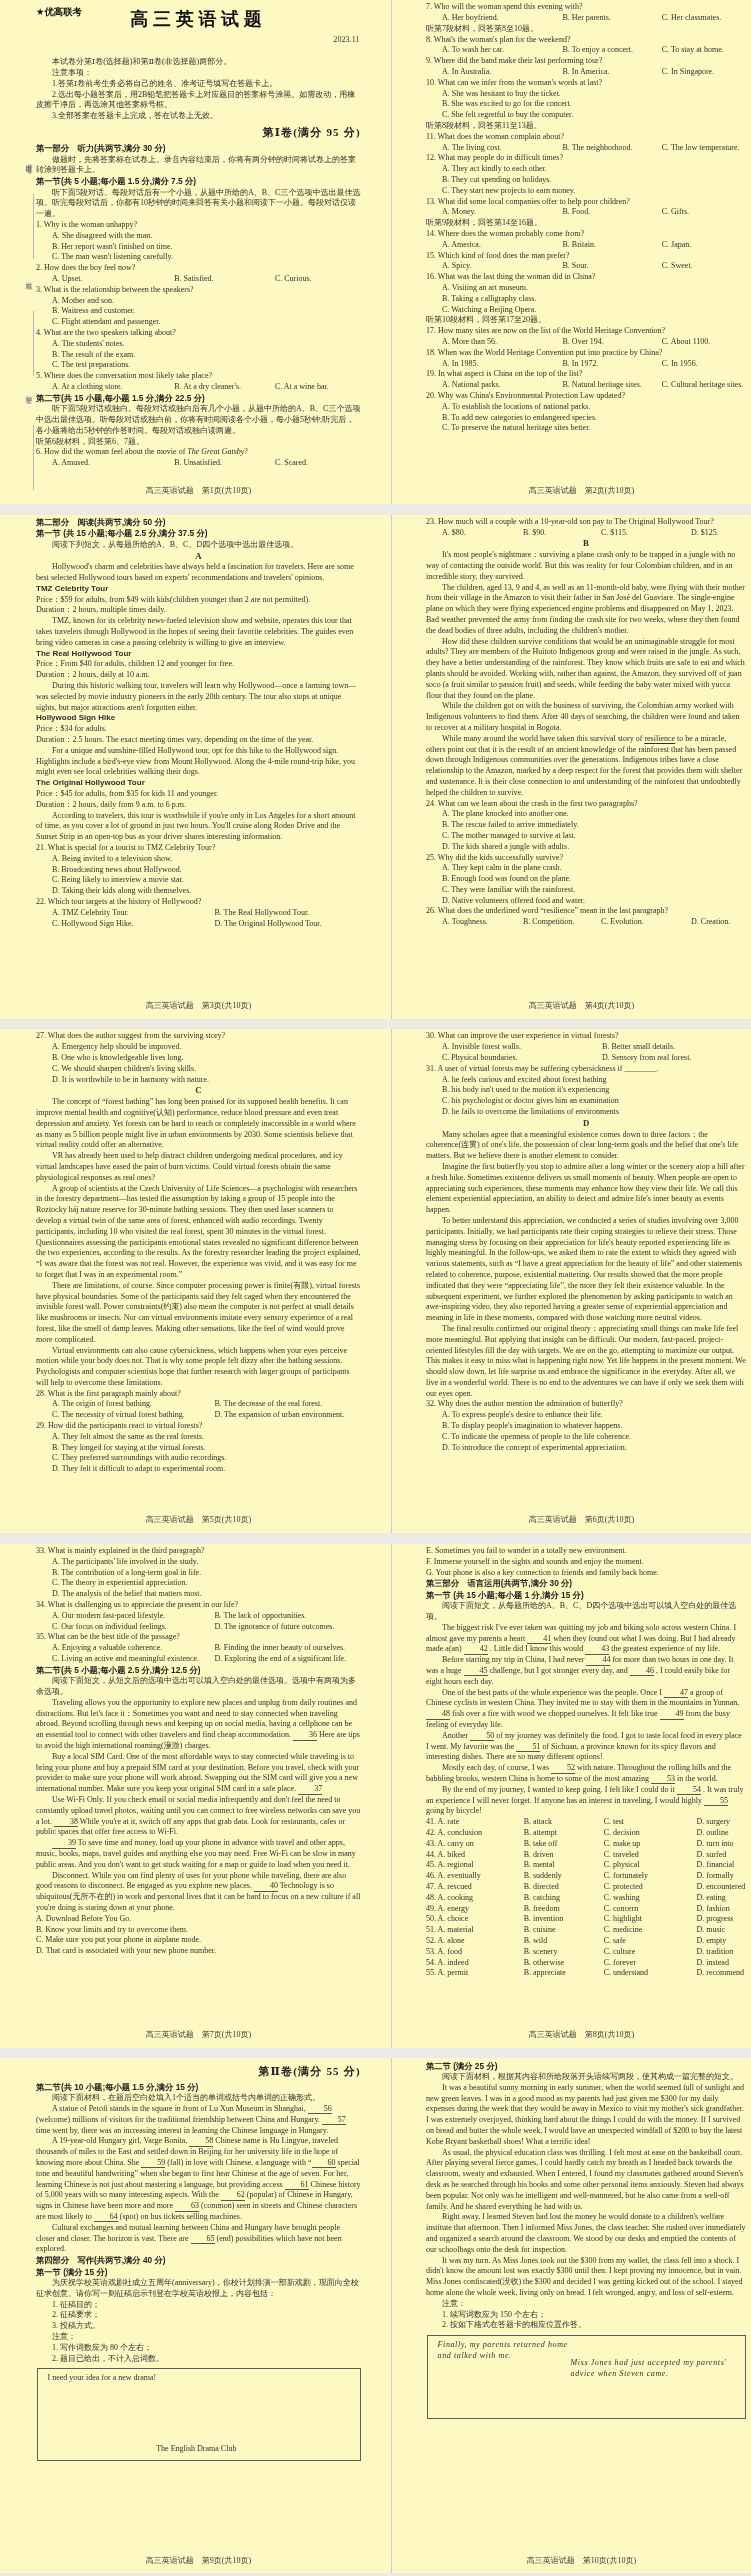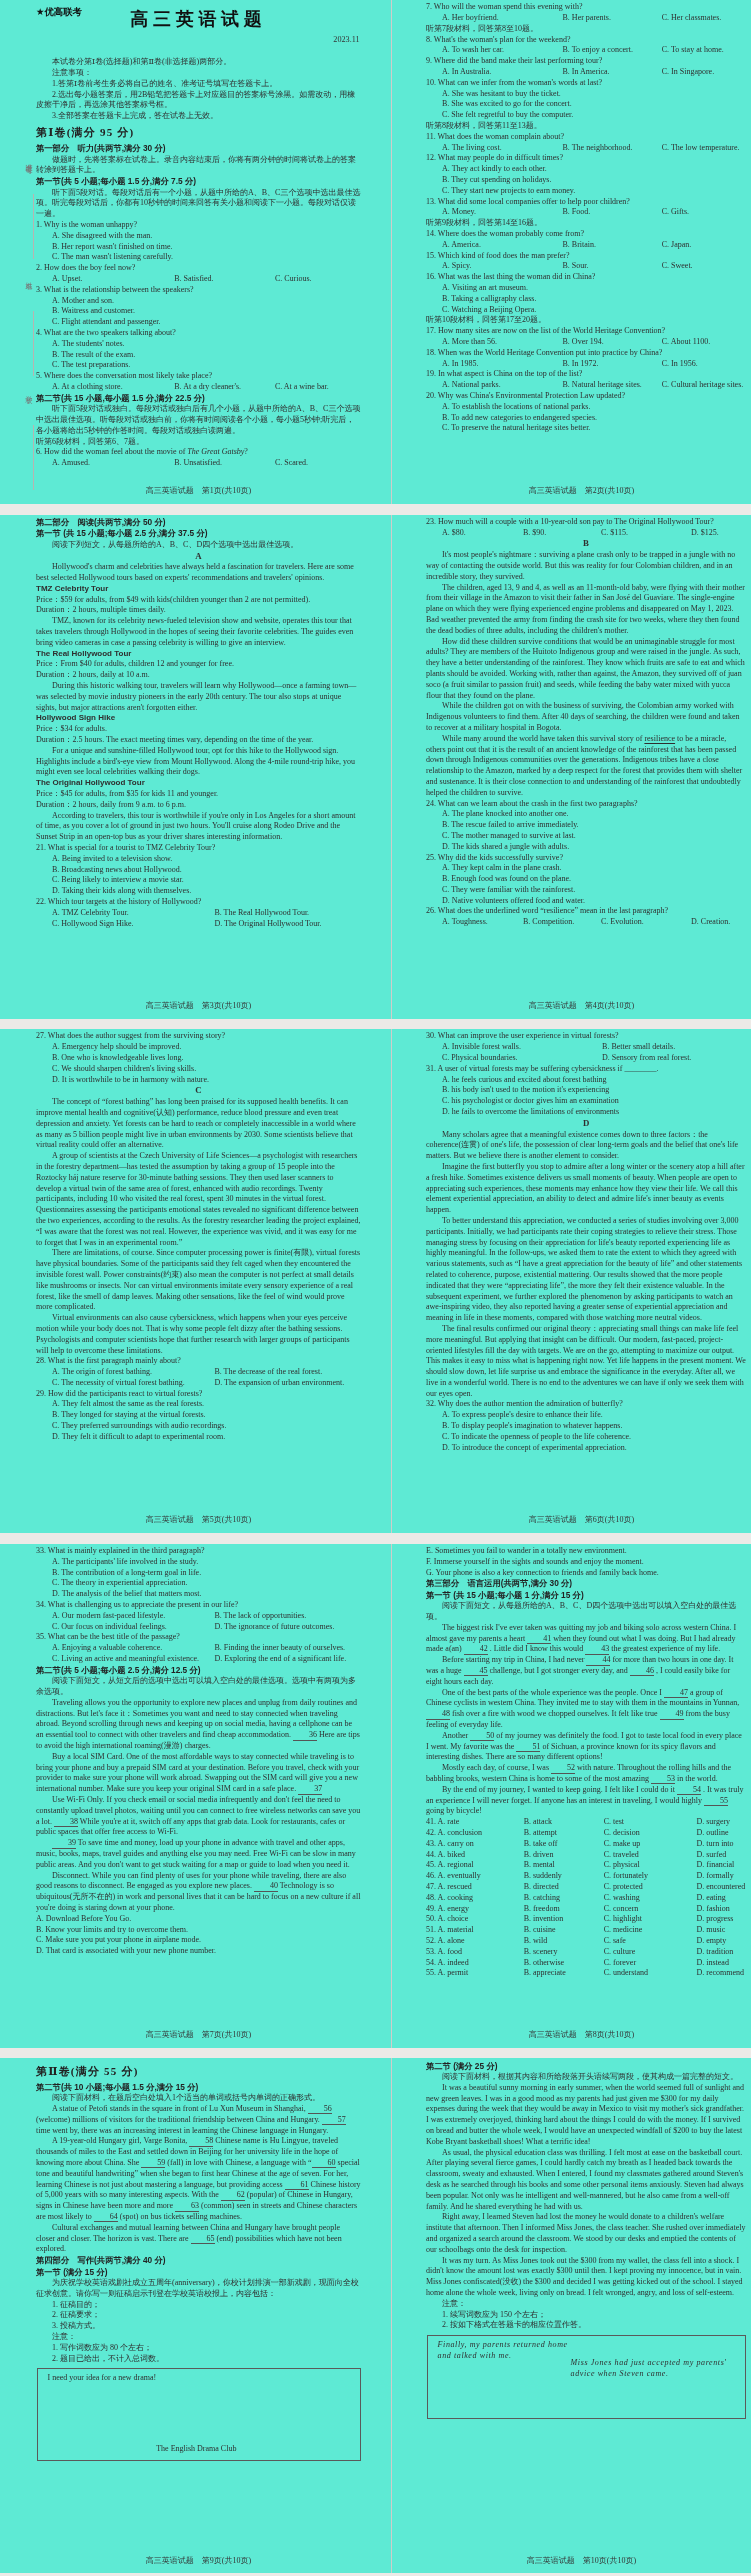--- a/index.html
+++ b/index.html
@@ -1,36 +1,36 @@
 <!DOCTYPE html>
 <html style="font-size:9.4px"><head>
 <meta charset="utf-8">
 <style>
   html,body{margin:0;padding:0;background:#eceae7;}
   body{font-family:"Liberation Serif","DejaVu Serif",serif;color:#2f2f2f;}
   #sheet{width:752px;margin:0 auto;background:#eceae7;}
-  .band{position:relative;width:752px;height:504px;background:#5eead4;margin-bottom:10.6px;display:flex;overflow:hidden;}
+  .band{position:relative;width:752px;height:504px;background:#fef9c3;margin-bottom:10.6px;display:flex;overflow:hidden;}
   .band.last{height:515px;margin-bottom:0;}
   .page{position:relative;width:376px;height:100%;box-sizing:border-box;overflow:hidden;
         font-size:8px;line-height:10.8px;}
   .page.left{padding:2.3px 15.2px 23.5px 36px;}
   .page.right{padding:2.3px 5.9px 23.5px 50px;}
   .page.right::before{content:'';position:absolute;left:15.2px;top:0;bottom:0;width:0.6px;background:#cfcdc9;}
   p,div.block{margin:0;}
   .para{text-indent:2em;}
   .para.flush{text-indent:0;}
   .question{padding-left:1.8em;text-indent:-1.8em;}
   .option{margin-left:2em;padding-left:1.4em;text-indent:-1.4em;}
   .opt-row{margin-left:2em;display:grid;gap:8px;}
   .opt-row.cols3{grid-template-columns:37% 30% 33%;}
   .opt-row.cols2{grid-template-columns:50% 50%;}
   .opt-row.cols4{grid-template-columns:24% 23% 27% 26%;}
   .opt-row.cloze{margin-left:0;grid-template-columns:28% 22.5% 26.5% 23%;}
   .section-head{font-family:"Liberation Sans","DejaVu Sans",sans-serif;font-weight:700;font-size:8.3px;line-height:11.4px;color:#222;}
-  .center-title{text-align:left;font-size:11px;font-weight:700;line-height:17.6px;margin:2.3px 0 1.2px 0;color:#222;letter-spacing:1.2px;}
+  .center-title{text-align:right;font-size:11px;font-weight:700;line-height:17.6px;margin:2.3px 0 1.2px 0;color:#222;letter-spacing:1.2px;}
   .passage-label{text-align:center;font-weight:700;font-size:8.8px;line-height:11.7px;}
   .b-title{font-weight:700;font-family:"Liberation Sans","DejaVu Sans",sans-serif;font-size:8px;}
   .blank{display:inline-block;min-width:2.6em;border-bottom:0.6px solid #555;text-align:center;line-height:1.05em;}
   .uline{text-decoration:underline;text-underline-offset:1.8px;}
   .box{box-sizing:border-box;border:0.9px solid #5a5a5a;margin:3.5px 0 0 1.2px;padding:4.7px 9.4px;display:flex;flex-direction:row;}
   .box-notice{height:93px;}
   .box-story{height:84px;}
   .box-line.center{text-align:center;}
   .box-line.right{text-align:right;margin-top:auto;}
   .box-story .box-line{font-style:italic;letter-spacing:0.6px;}
@@ -267,20 +267,21 @@
     </div>
     <div class="band">
       <div class="page left">
         <p class="question">27. What does the author suggest from the surviving story?</p>
         <p class="option">A. Emergency help should be improved.</p>
         <p class="option">B. One who is knowledgeable lives long.</p>
         <p class="option">C. We should sharpen children's living skills.</p>
         <p class="option">D. It is worthwhile to be in harmony with nature.</p>
         <div class="passage-label">C</div>
         <p class="para">The concept of “forest bathing” has long been praised for its supposed health benefits. It can improve mental health and cognitive(认知) performance, reduce blood pressure and even treat depression and anxiety. Yet forests can be hard to reach or completely inaccessible in a world where as many as 5 billion people might live in urban environments by 2030. Some scientists believe that virtual reality could offer an alternative.</p>
+        <p class="para">VR has already been used to help distract children undergoing medical procedures, and icy virtual landscapes have eased the pain of burn victims. Could virtual forests obtain the same physiological responses as real ones?</p>
         <p class="para">A group of scientists at the Czech University of Life Sciences—a psychologist with researchers in the forestry department—has tested the assumption by taking a group of 15 people into the Roztocky háj nature reserve for 30-minute bathing sessions. They then used laser scanners to develop a virtual twin of the same area of forest, enhanced with audio recordings. Twenty participants, including 10 who visited the real forest, spent 30 minutes in the virtual forest. Questionnaires assessing the participants emotional states revealed no significant difference between the two experiences, according to the results. As the forestry researcher leading the project explained, “I was aware that the forest was not real. However, the experience was vivid, and it was easy for me to forget that I was in an experimental room.”</p>
         <p class="para">There are limitations, of course. Since computer processing power is finite(有限), virtual forests have physical boundaries. Some of the participants said they felt caged when they encountered the invisible forest wall. Power constraints(约束) also mean the computer is not perfect at small details like mushrooms or insects. Nor can virtual environments imitate every sensory experience of a real forest, like the smell of damp leaves. Making other sensations, like the feel of wind would prove more complicated.</p>
         <p class="para">Virtual environments can also cause cybersickness, which happens when your eyes perceive motion while your body does not. That is why some people felt dizzy after the bathing sessions. Psychologists and computer scientists hope that further research with larger groups of participants will help to overcome these limitations.</p>
         <p class="question">28. What is the first paragraph mainly about?</p>
         <div class="opt-row cols2">
           <span class="opt-cell">A. The origin of forest bathing.</span>
           <span class="opt-cell">B. The decrease of the real forest.</span>
         </div>
         <div class="opt-row cols2">
           <span class="opt-cell">C. The necessity of virtual forest bathing.</span>

